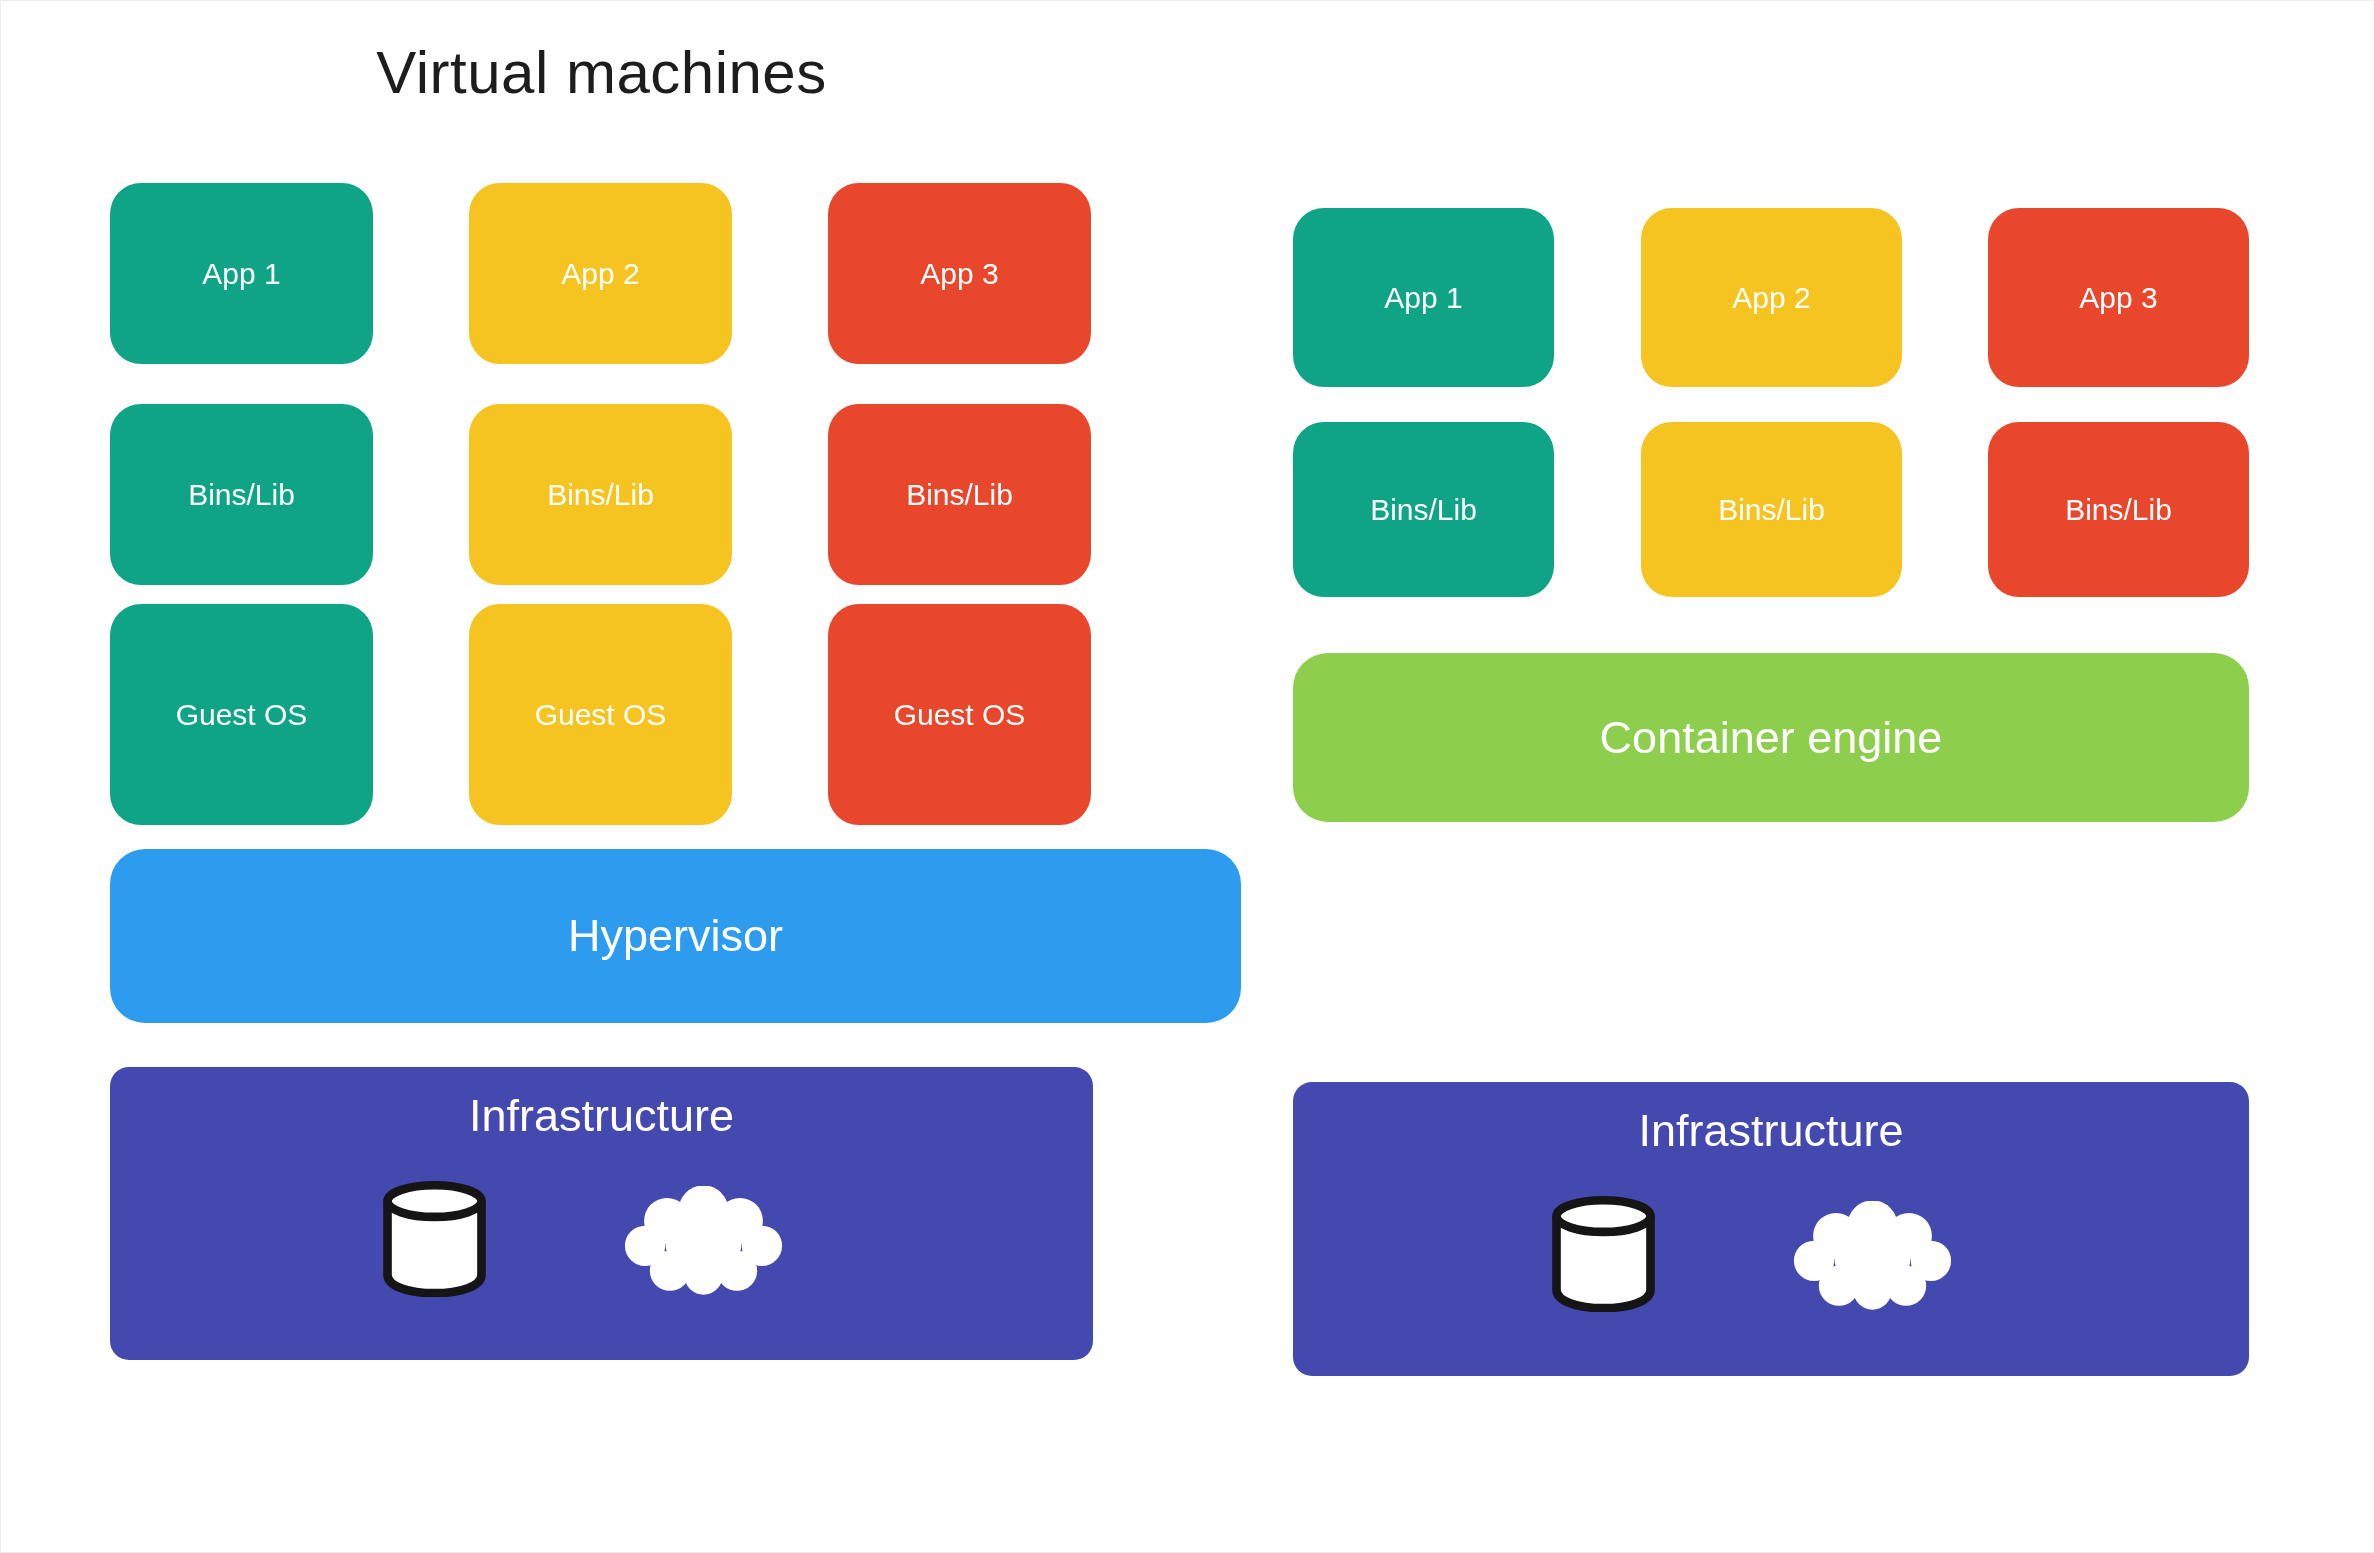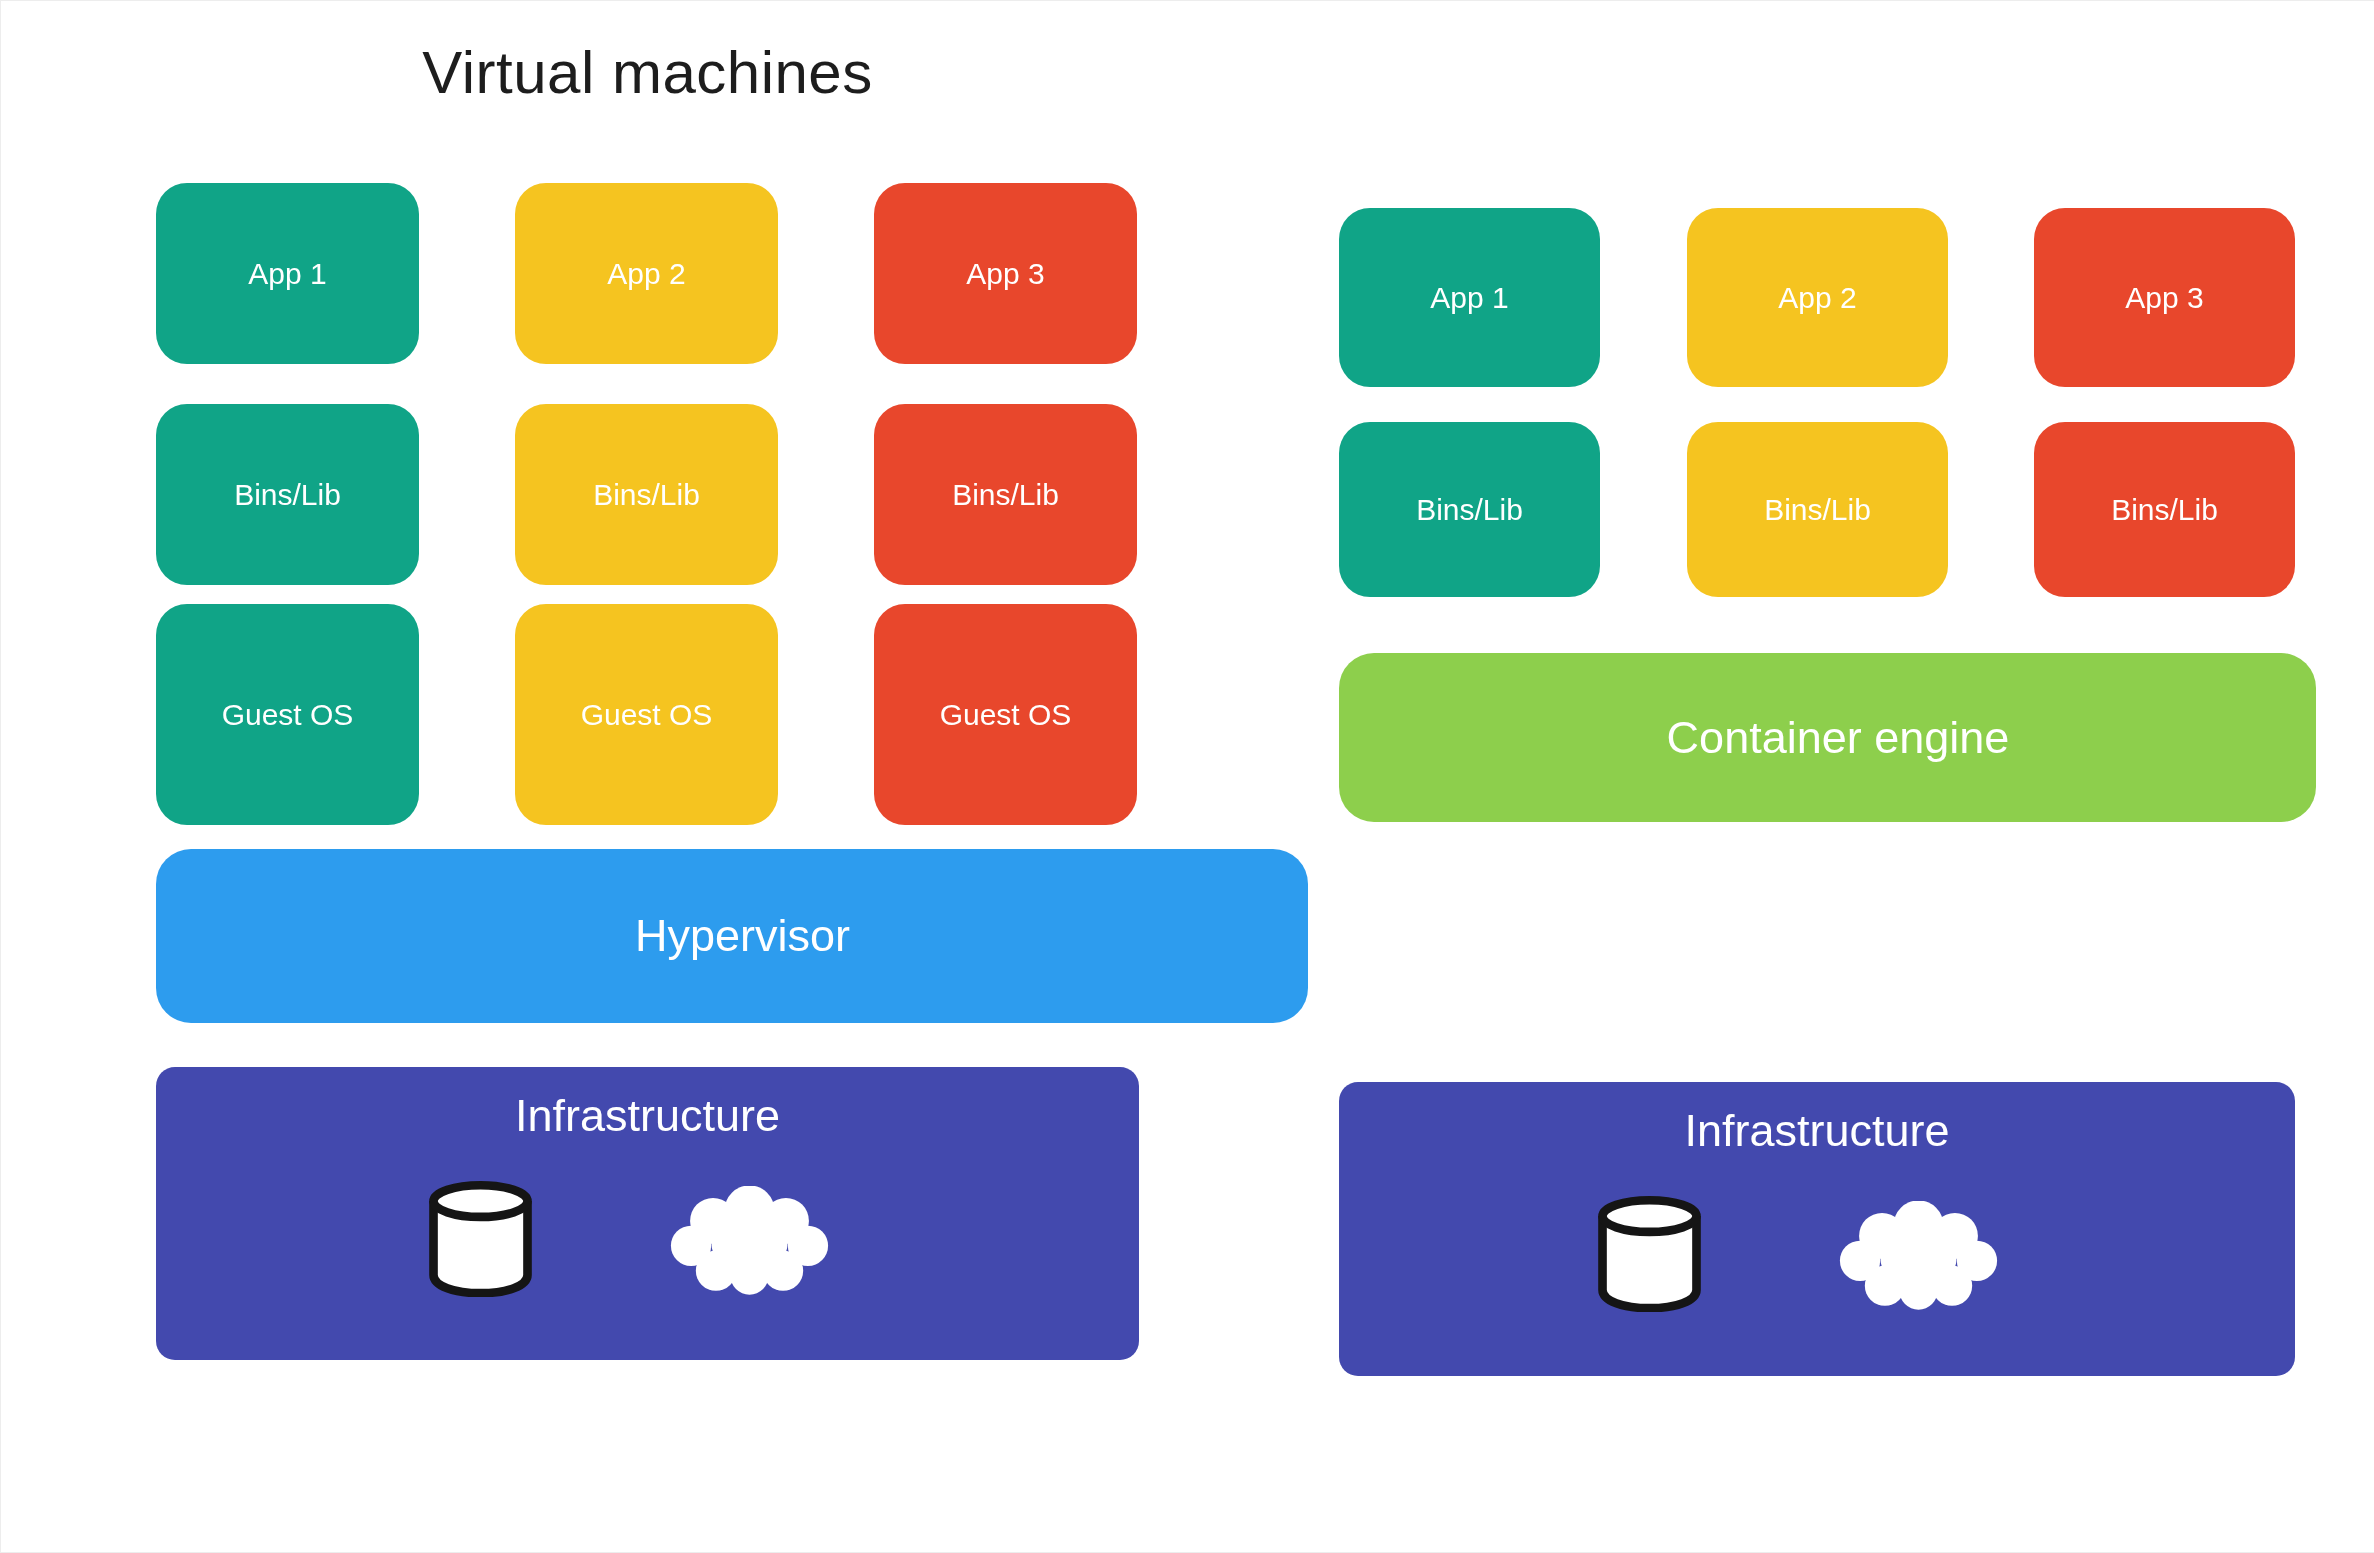--- a/index.html
+++ b/index.html
@@ -5,21 +5,21 @@
   html,body{margin:0;padding:0;background:#ffffff;}
   #canvas{
     position:relative;
     width:2375px;height:1553px;
     background:#ffffff;
     border:1.9px solid #ededed;
     box-sizing:border-box;
     overflow:hidden;
     font-family:"Liberation Sans","DejaVu Sans",sans-serif;
   }
-  .panel{position:absolute;inset:0;margin-left:46px;}
+  .panel{position:absolute;inset:0;}
   .diagram-title{
     position:absolute;
     text-align:center;
     font-size:60px;
     font-weight:400;
     letter-spacing:0.5px;
   }
   .block{
     position:absolute;
     border-radius:31px;
@@ -30,21 +30,20 @@
     font-size:30px;
   }
   .bar{
     position:absolute;
     border-radius:35px;
     display:flex;
     align-items:center;
     justify-content:center;
     color:#ffffff;
     font-size:45px;
-    padding-left:21px;
   }
   .infra{
     position:absolute;
     border-radius:19px;
     color:#ffffff;
   }
   .infra-label{
     position:absolute;
     top:23px;left:0;right:0;
     text-align:center;

